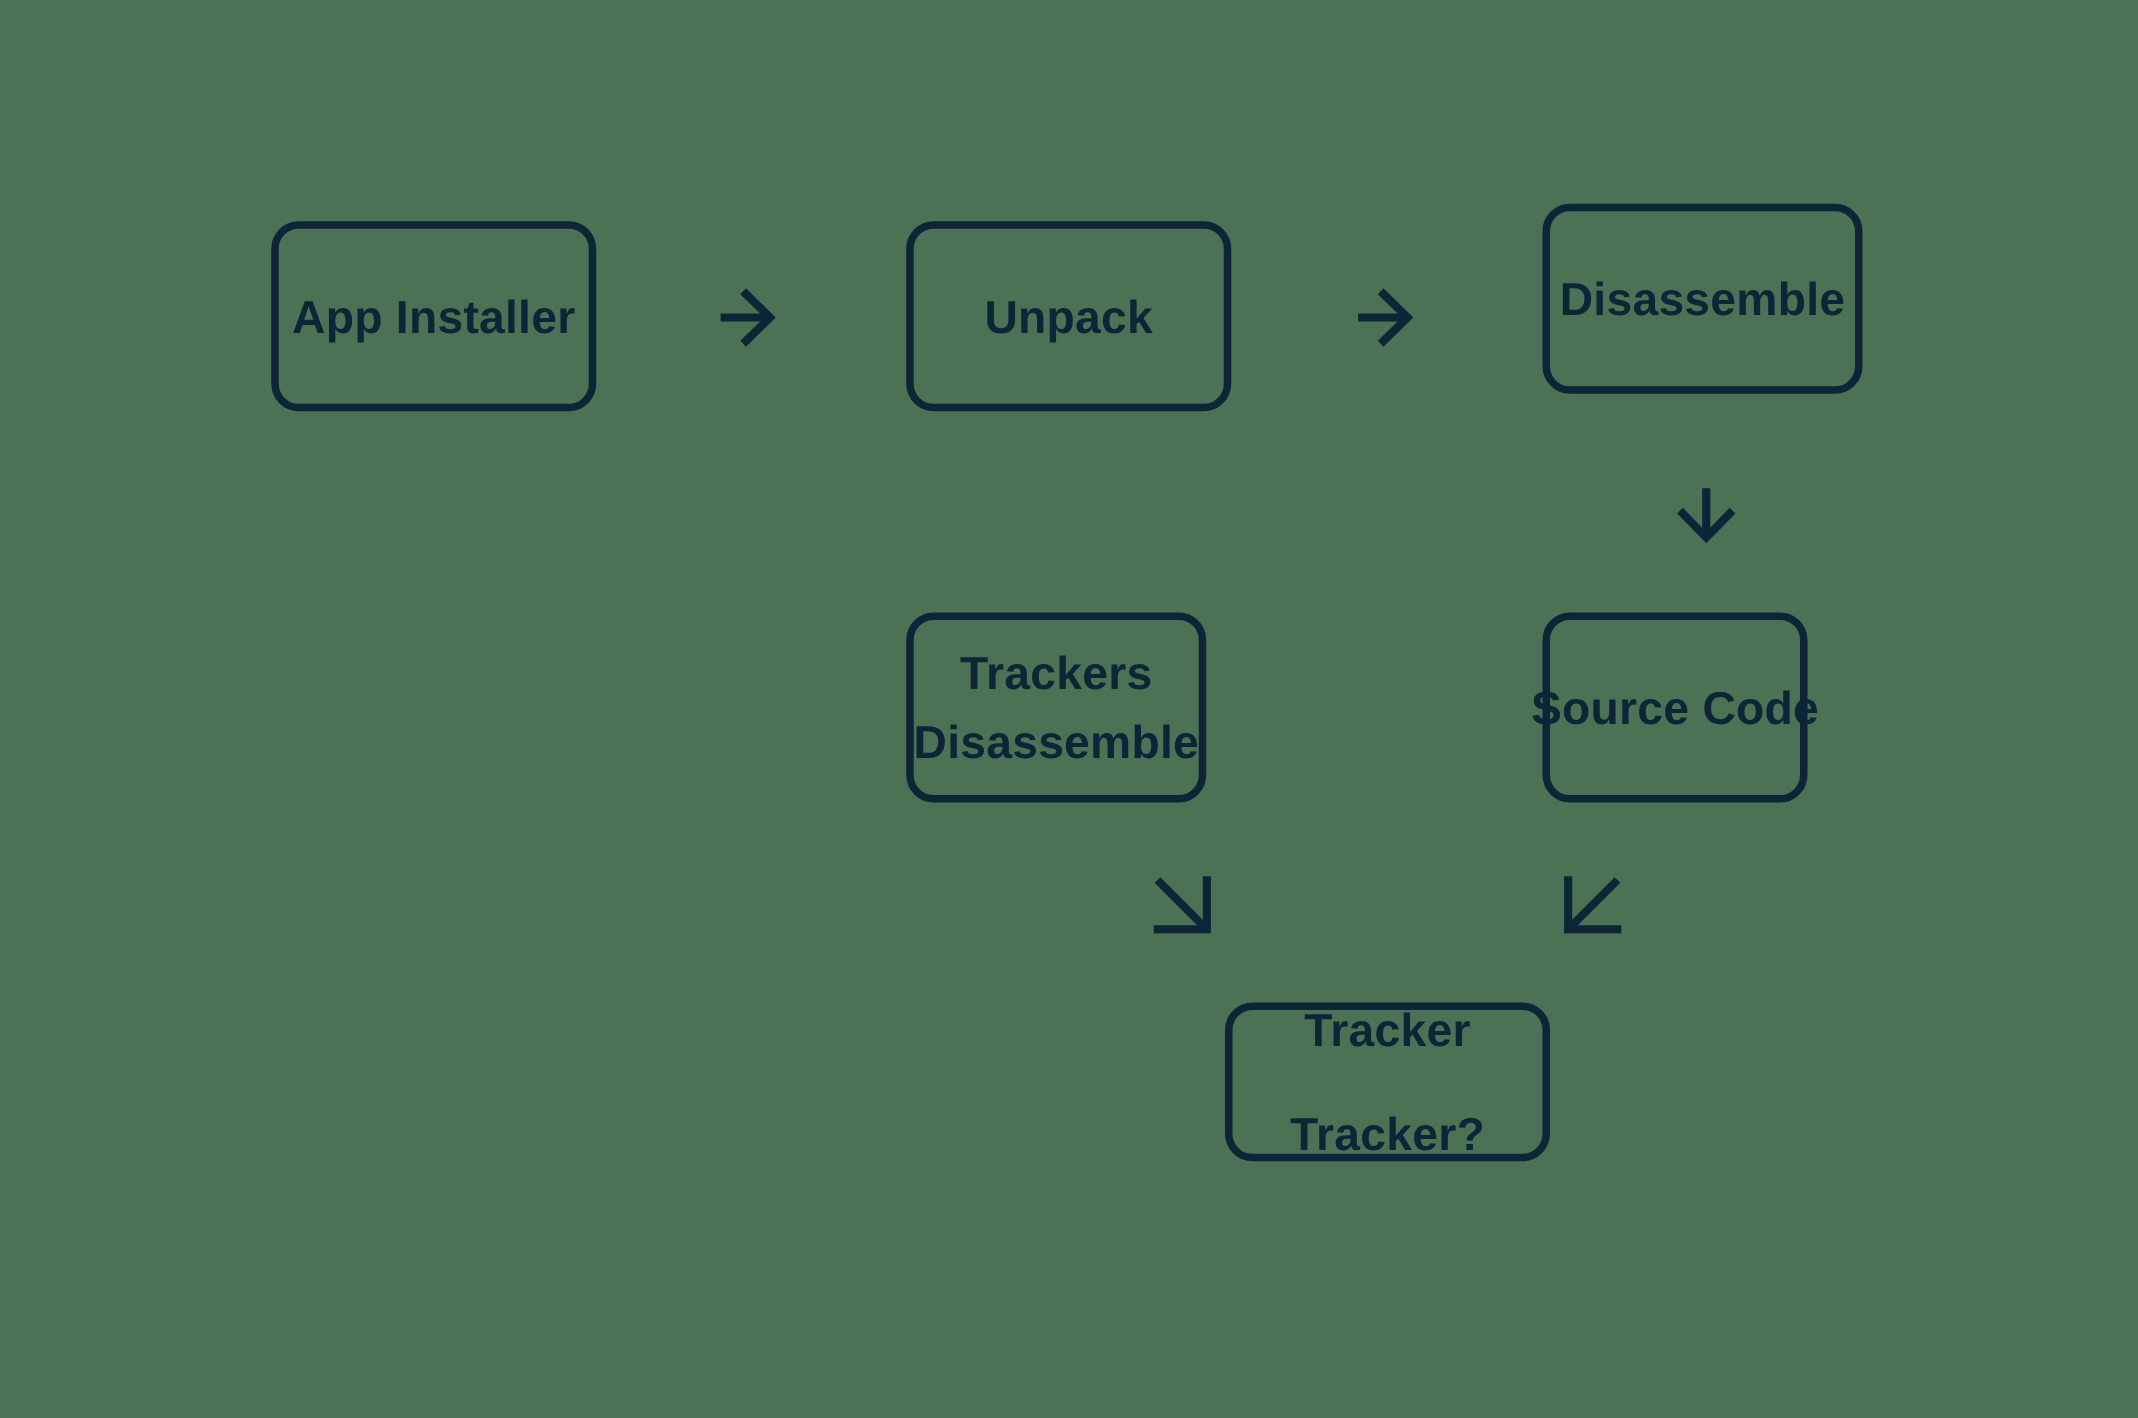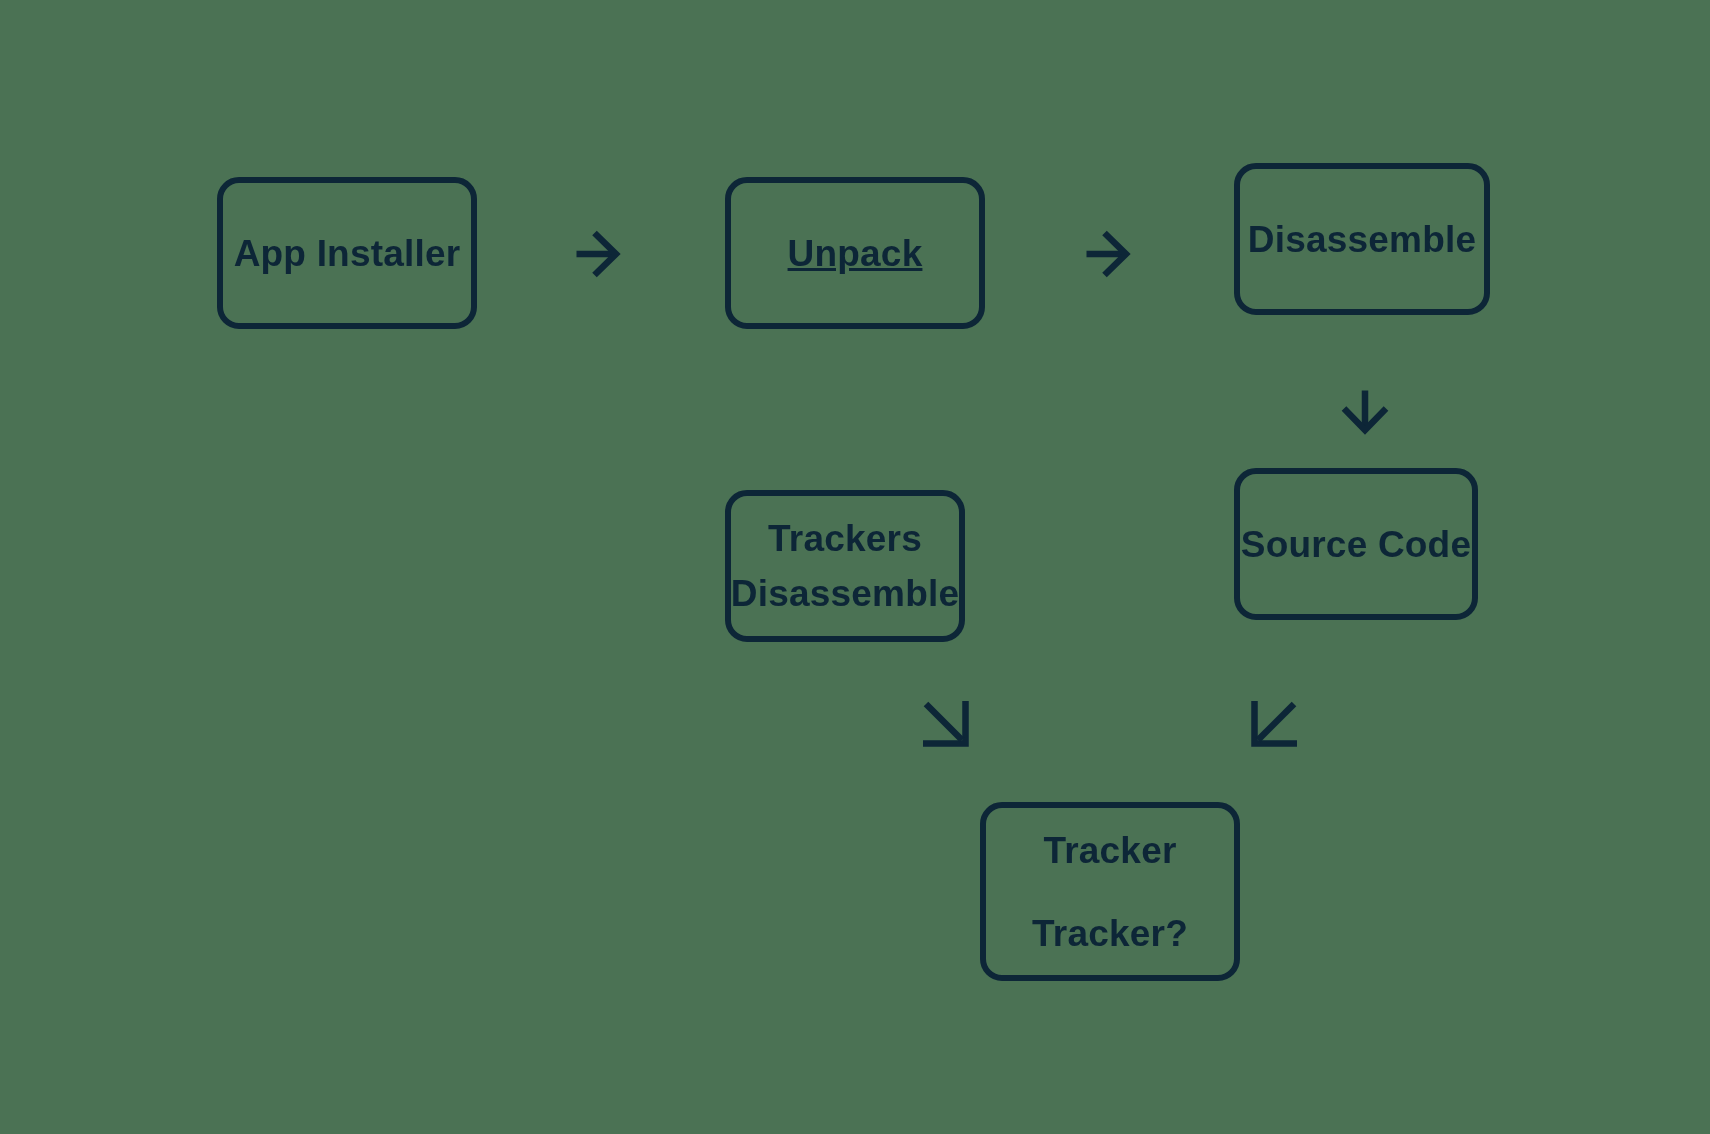--- a/index.html
+++ b/index.html
@@ -30,25 +30,25 @@
     justify-content: center;
     text-align: center;
     color: var(--ink);
     font-weight: 700;
     font-size: 37px;
     line-height: 55px;
     letter-spacing: 0.2px;
   }
   .node .label { display: block; white-space: nowrap; }
   #node-app-installer      { left: 217px;  top: 177px; width: 260px; height: 152px; }
-  #node-unpack             { left: 725px;  top: 177px; width: 260px; height: 152px; text-decoration: underline; }
+  #node-unpack             { left: 725px;  top: 177px; width: 260px; height: 152px; }
   #node-disassemble        { left: 1234px; top: 163px; width: 256px; height: 152px; }
   #node-trackers-signatures{ left: 725px;  top: 490px; width: 240px; height: 152px; }
-  #node-source-code        { left: 1234px; top: 468px; width: 244px; height: 152px; }
-  #node-tracker-detected   { left: 980px;  top: 802px; width: 260px; height: 179px; gap: 28px; }
+  #node-source-code        { left: 1234px; top: 490px; width: 212px; height: 152px; }
+  #node-tracker-detected   { left: 980px;  top: 802px; width: 260px; height: 127px; gap: 28px; }
 
   .arrow { position: absolute; display: block; color: var(--ink); }
   .arrow path {
     stroke: currentColor;
     stroke-width: 6.5;
     fill: none;
     stroke-linecap: butt;
     stroke-linejoin: miter;
   }
   #arrow-installer-unpack   { left: 573px;  top: 230px; }

